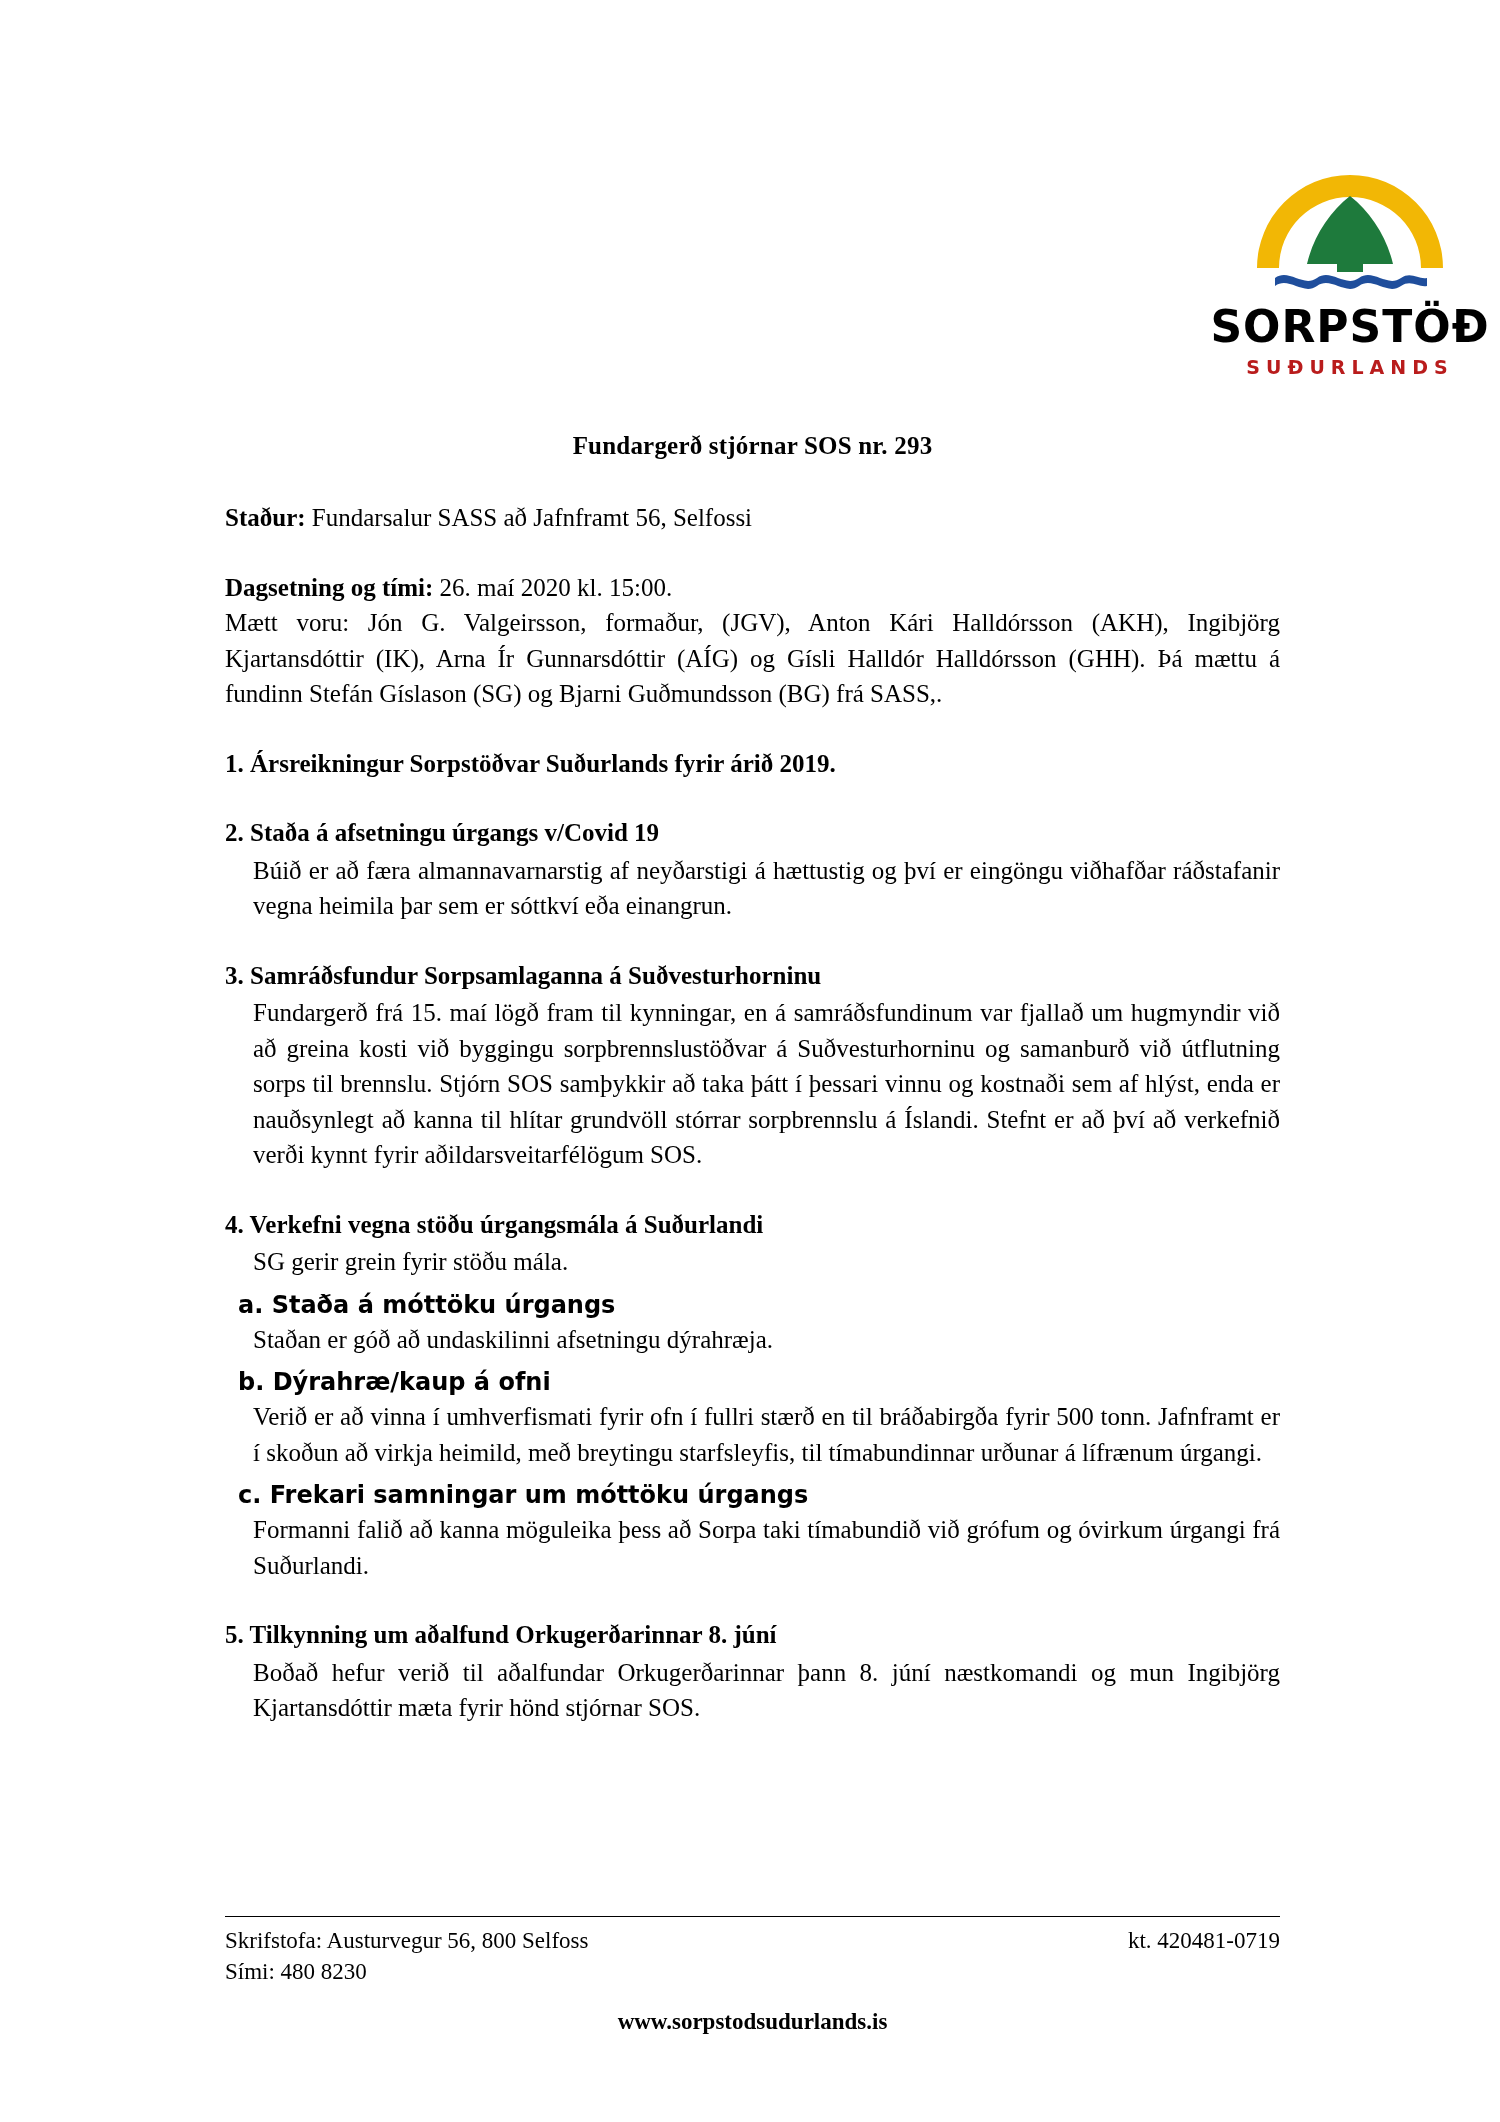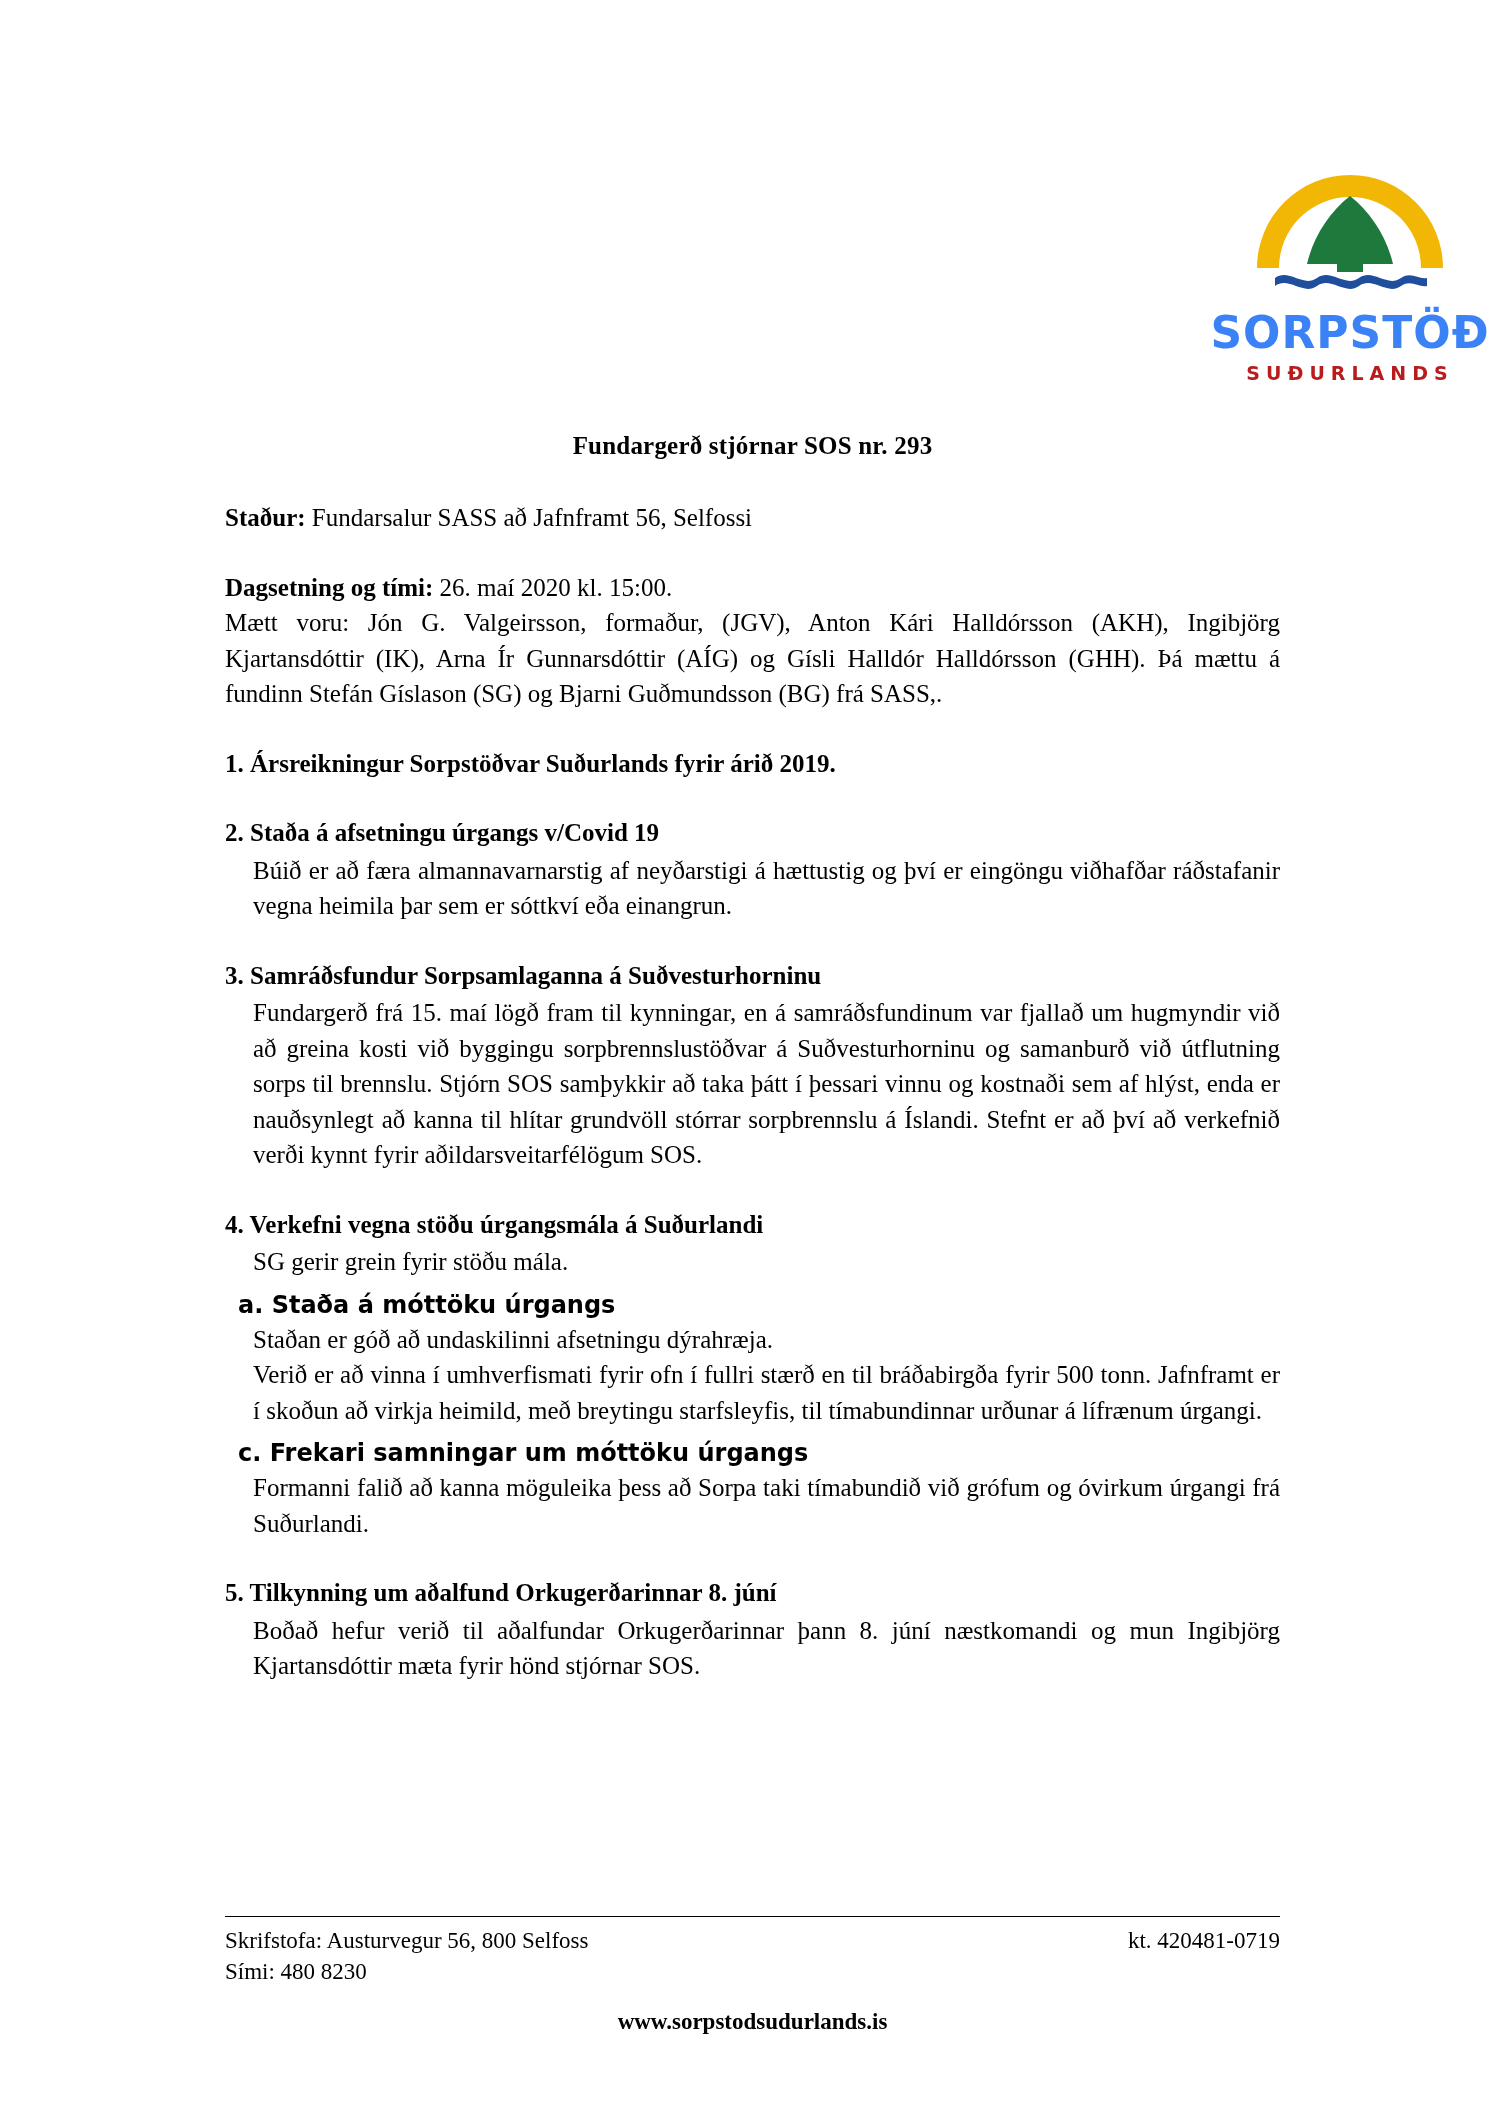--- a/index.html
+++ b/index.html
@@ -39,23 +39,23 @@
     position: relative;
     width: 210px;
     height: 135px;
     margin: 0 auto;
   }
   .logo-wordmark {
     font-family: "DejaVu Sans", sans-serif;
     font-weight: bold;
     font-size: 44px;
     letter-spacing: 1px;
-    color: #3b82f6;
+    color: #000000;
     line-height: 1;
-    margin-top: 16px;
+    margin-top: 10px;
   }
   .logo-subword {
     font-family: "DejaVu Sans", sans-serif;
     font-weight: bold;
     font-size: 19px;
     letter-spacing: 6px;
     color: #b91c1c;
     margin-top: 7px;
   }
 
@@ -187,20 +187,21 @@
       <p class="sec-body">Fundargerð frá 15. maí lögð fram til kynningar, en á samráðsfundinum var fjallað um hugmyndir við að greina kosti við byggingu sorpbrennslustöðvar á Suðvesturhorninu og samanburð við útflutning sorps til brennslu. Stjórn SOS samþykkir að taka þátt í þessari vinnu og kostnaði sem af hlýst, enda er nauðsynlegt að kanna til hlítar grundvöll stórrar sorpbrennslu á Íslandi. Stefnt er að því að verkefnið verði kynnt fyrir aðildarsveitarfélögum SOS.</p>
     </div>
 
     <div class="section">
       <p class="sec-head">4. Verkefni vegna stöðu úrgangsmála á Suðurlandi</p>
       <p class="sec-body">SG gerir grein fyrir stöðu mála.</p>
 
       <p class="sec-head-sans sub-head">a. Staða á móttöku úrgangs</p>
       <p class="sec-body tight">Staðan er góð að undaskilinni afsetningu dýrahræja.</p>
 
+      <p class="sec-head-sans sub-head">b. Dýrahræ/kaup á ofni</p>
       <p class="sec-body tight">Verið er að vinna í umhverfismati fyrir ofn í fullri stærð en til bráðabirgða fyrir 500 tonn. Jafnframt er í skoðun að virkja heimild, með breytingu starfsleyfis, til tímabundinnar urðunar á lífrænum úrgangi.</p>
 
       <p class="sec-head-sans sub-head">c. Frekari samningar um móttöku úrgangs</p>
       <p class="sec-body tight">Formanni falið að kanna möguleika þess að Sorpa taki tímabundið við grófum og óvirkum úrgangi frá Suðurlandi.</p>
     </div>
 
     <div class="section">
       <p class="sec-head">5. Tilkynning um aðalfund Orkugerðarinnar 8. júní</p>
       <p class="sec-body">Boðað hefur verið til aðalfundar Orkugerðarinnar þann 8. júní næstkomandi og mun Ingibjörg Kjartansdóttir mæta fyrir hönd stjórnar SOS.</p>
     </div>

